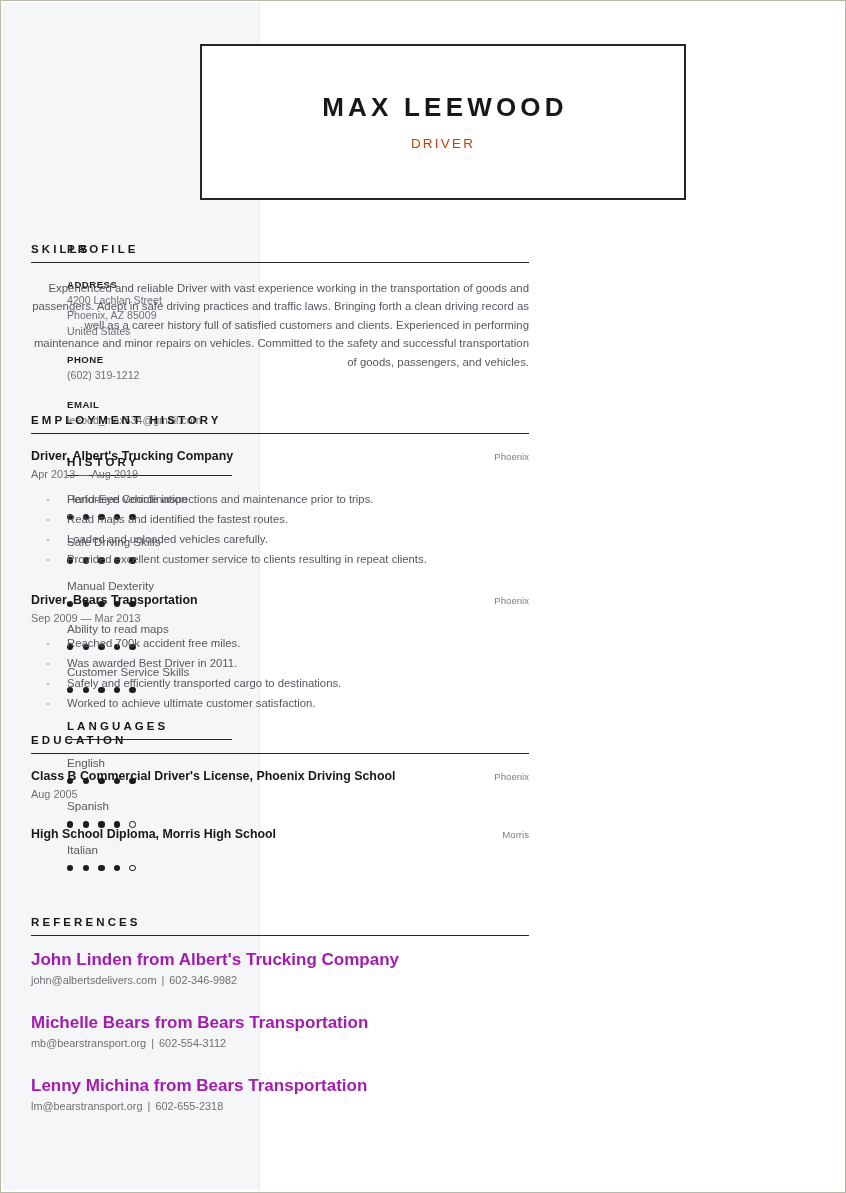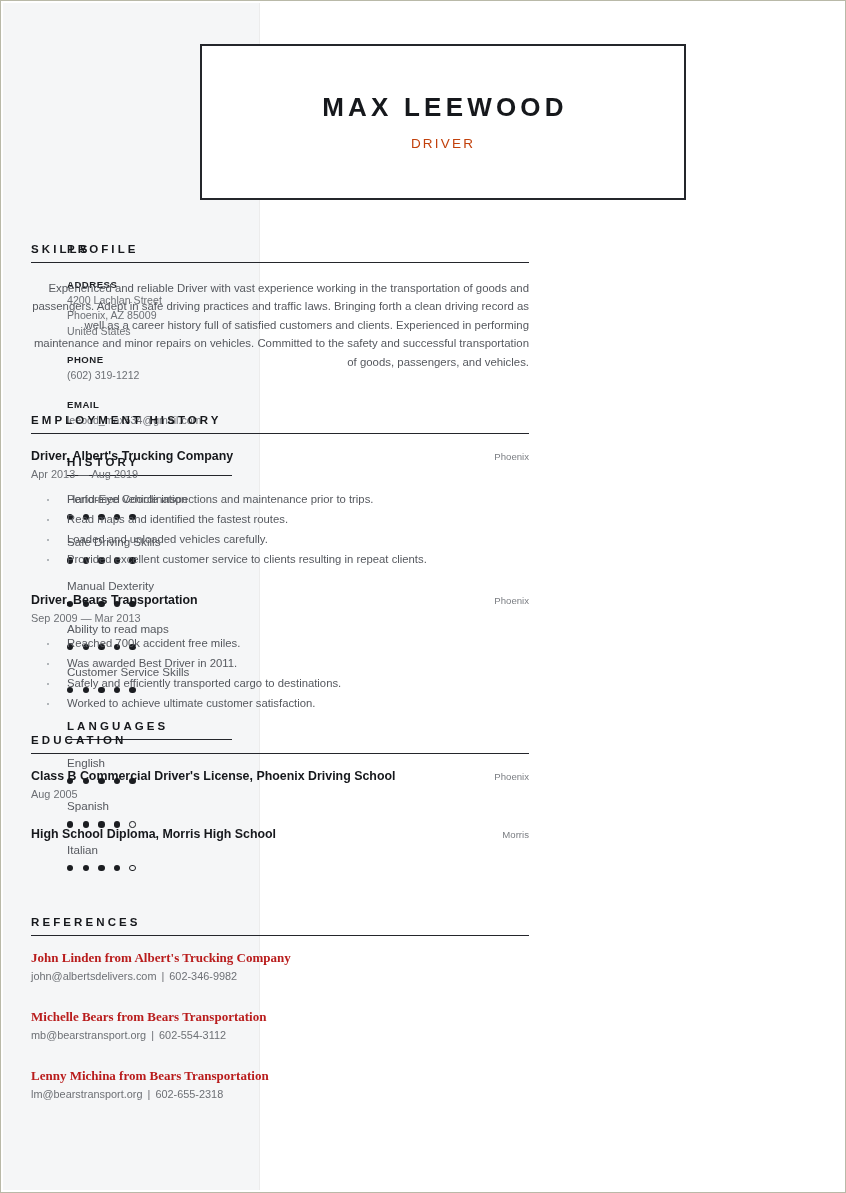--- a/index.html
+++ b/index.html
@@ -176,24 +176,23 @@
     position: absolute;
     left: 16px;
     top: 8px;
     width: 2.4px; height: 2.4px;
     border-radius: 50%;
     background: #9aa0a6;
   }
 
   .ref { margin-top: 15px; }
   .ref-name {
-    font-size: 13px;
+    font-size: 17px;
     font-weight: bold;
-    color: #b91c1c;
-    font-family: Liberation Serif, serif;
+    color: #a21caf;
   }
   .ref-contact {
     font-size: 10.9px;
     color: #6d7075;
     margin-top: 4px;
   }
   .ref-sep { padding: 0 5px; }
 </style>
 </head>
 <body>

